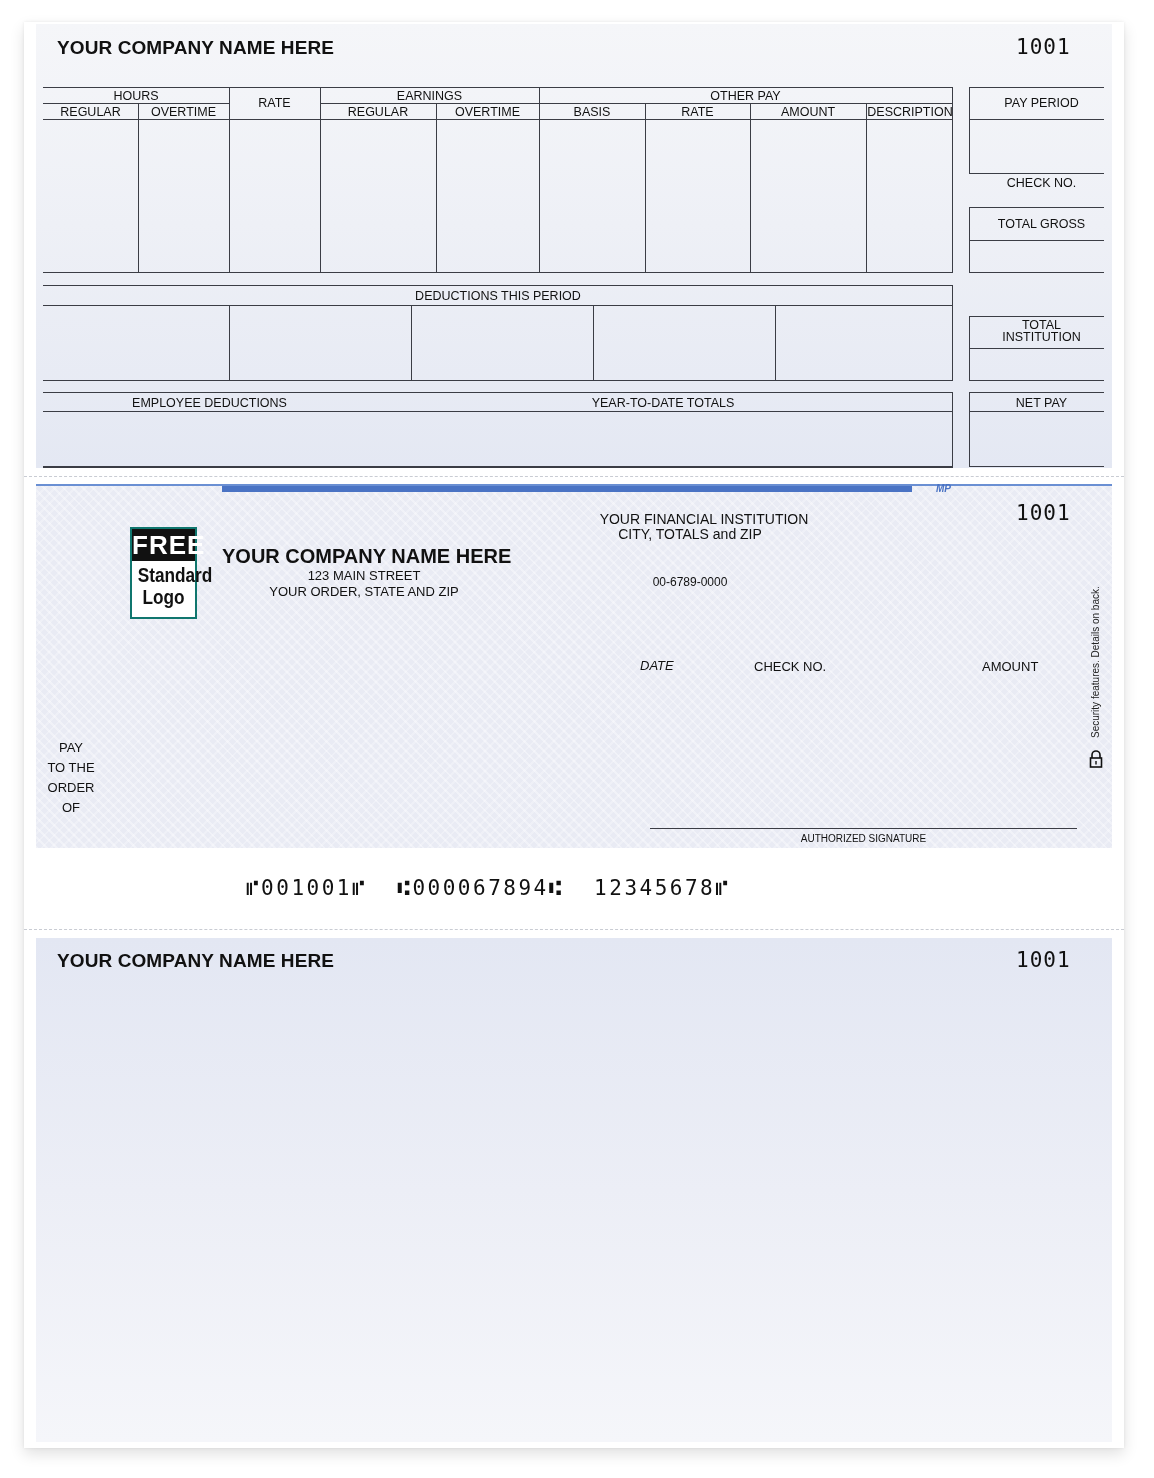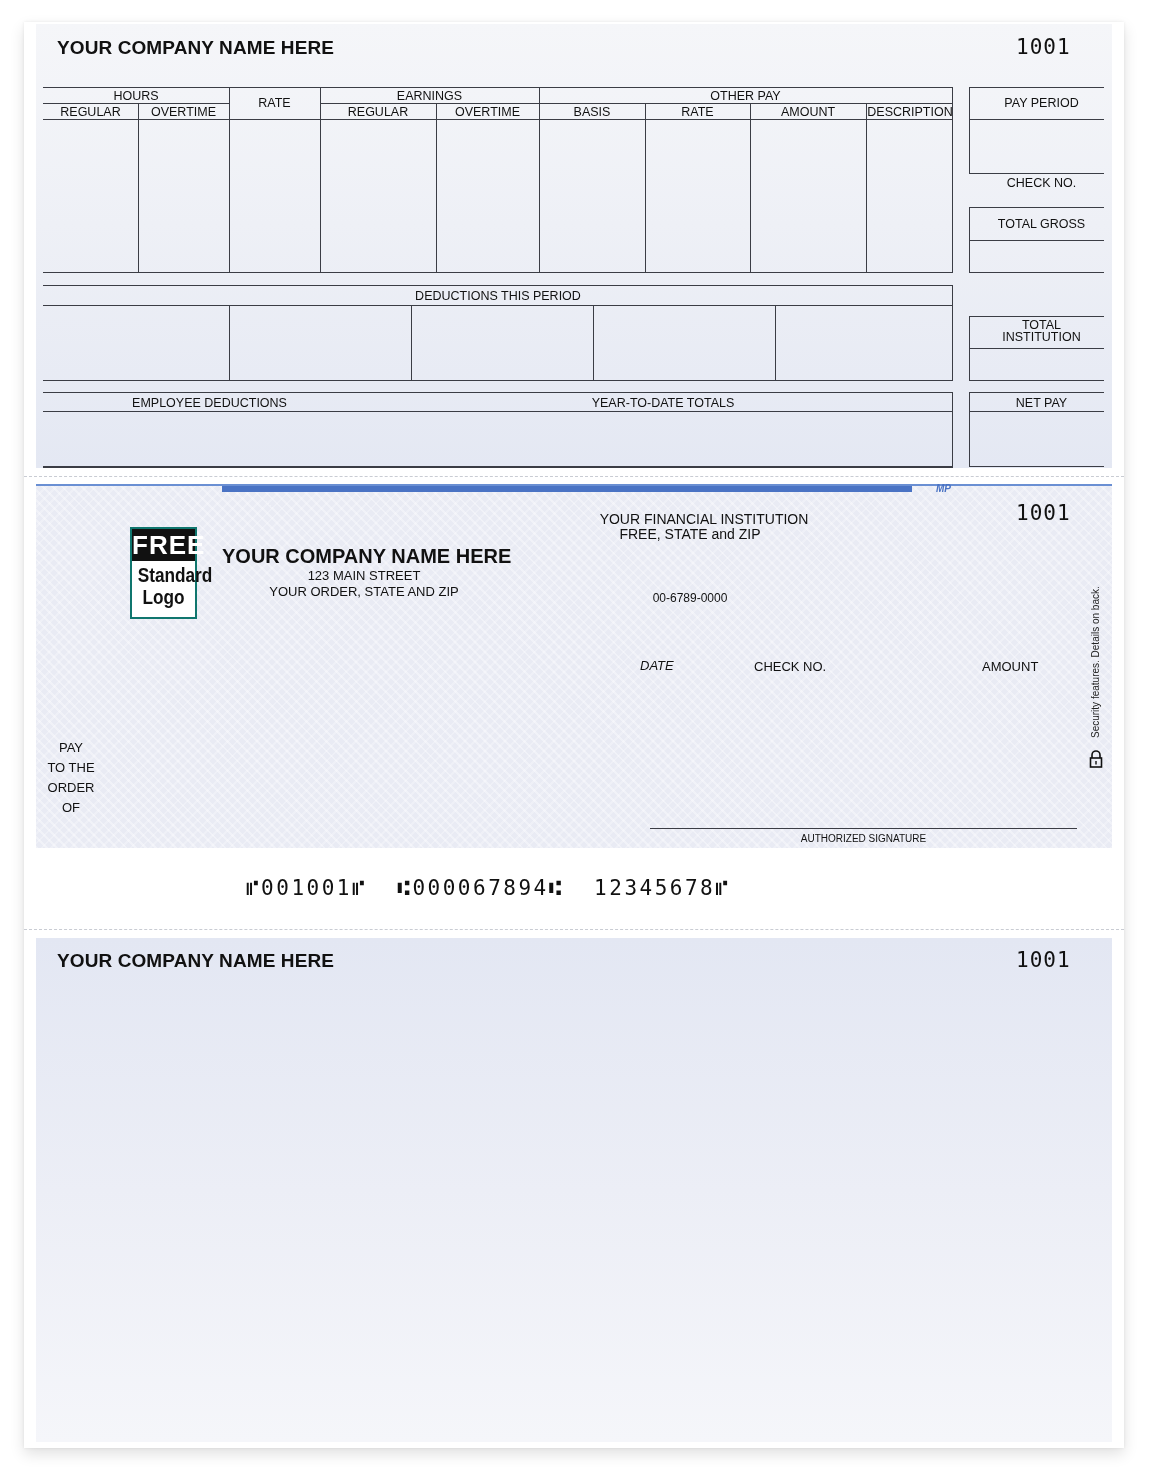--- a/index.html
+++ b/index.html
@@ -163,22 +163,22 @@
   <div class="logo-free">FREE</div>
   <div class="logo-std">Standard</div>
   <div class="logo-std" style="margin-top:0;">Logo</div>
 </div>
 
 <div class="abs" style="left:222px;top:545px;font-weight:bold;font-size:20px;">YOUR COMPANY NAME HERE</div>
 <div class="lbl" style="left:222px;width:284px;top:568px;font-size:13px;">123 MAIN STREET</div>
 <div class="lbl" style="left:222px;width:284px;top:584px;font-size:13px;">YOUR ORDER, STATE AND ZIP</div>
 
 <div class="lbl" style="left:584px;width:240px;top:511px;font-size:14px;">YOUR FINANCIAL INSTITUTION</div>
-<div class="lbl" style="left:570px;width:240px;top:526px;font-size:14px;">FREE, STATE and ZIP</div>
-<div class="lbl" style="left:620px;width:140px;top:575px;font-size:12px;margin-top:16px;">00-6789-0000</div>
+<div class="lbl" style="left:570px;width:240px;top:526px;font-size:14px;">CITY, TOTALS and ZIP</div>
+<div class="lbl" style="left:620px;width:140px;top:575px;font-size:12px;">00-6789-0000</div>
 
 <div class="abs checknum" style="left:1016px;top:501px;">1001</div>
 
 <div class="abs" style="left:640px;top:658px;font-size:13px;font-style:italic;">DATE</div>
 <div class="abs" style="left:754px;top:659px;font-size:13px;">CHECK NO.</div>
 <div class="abs" style="left:982px;top:659px;font-size:13px;">AMOUNT</div>
 
 <div class="security-text" style="top:738px;">Security features. Details on back.</div>
 <div class="abs" style="left:1089px;top:750px;width:14px;height:18px;">
   <svg width="14" height="18" viewBox="0 0 14 18">

